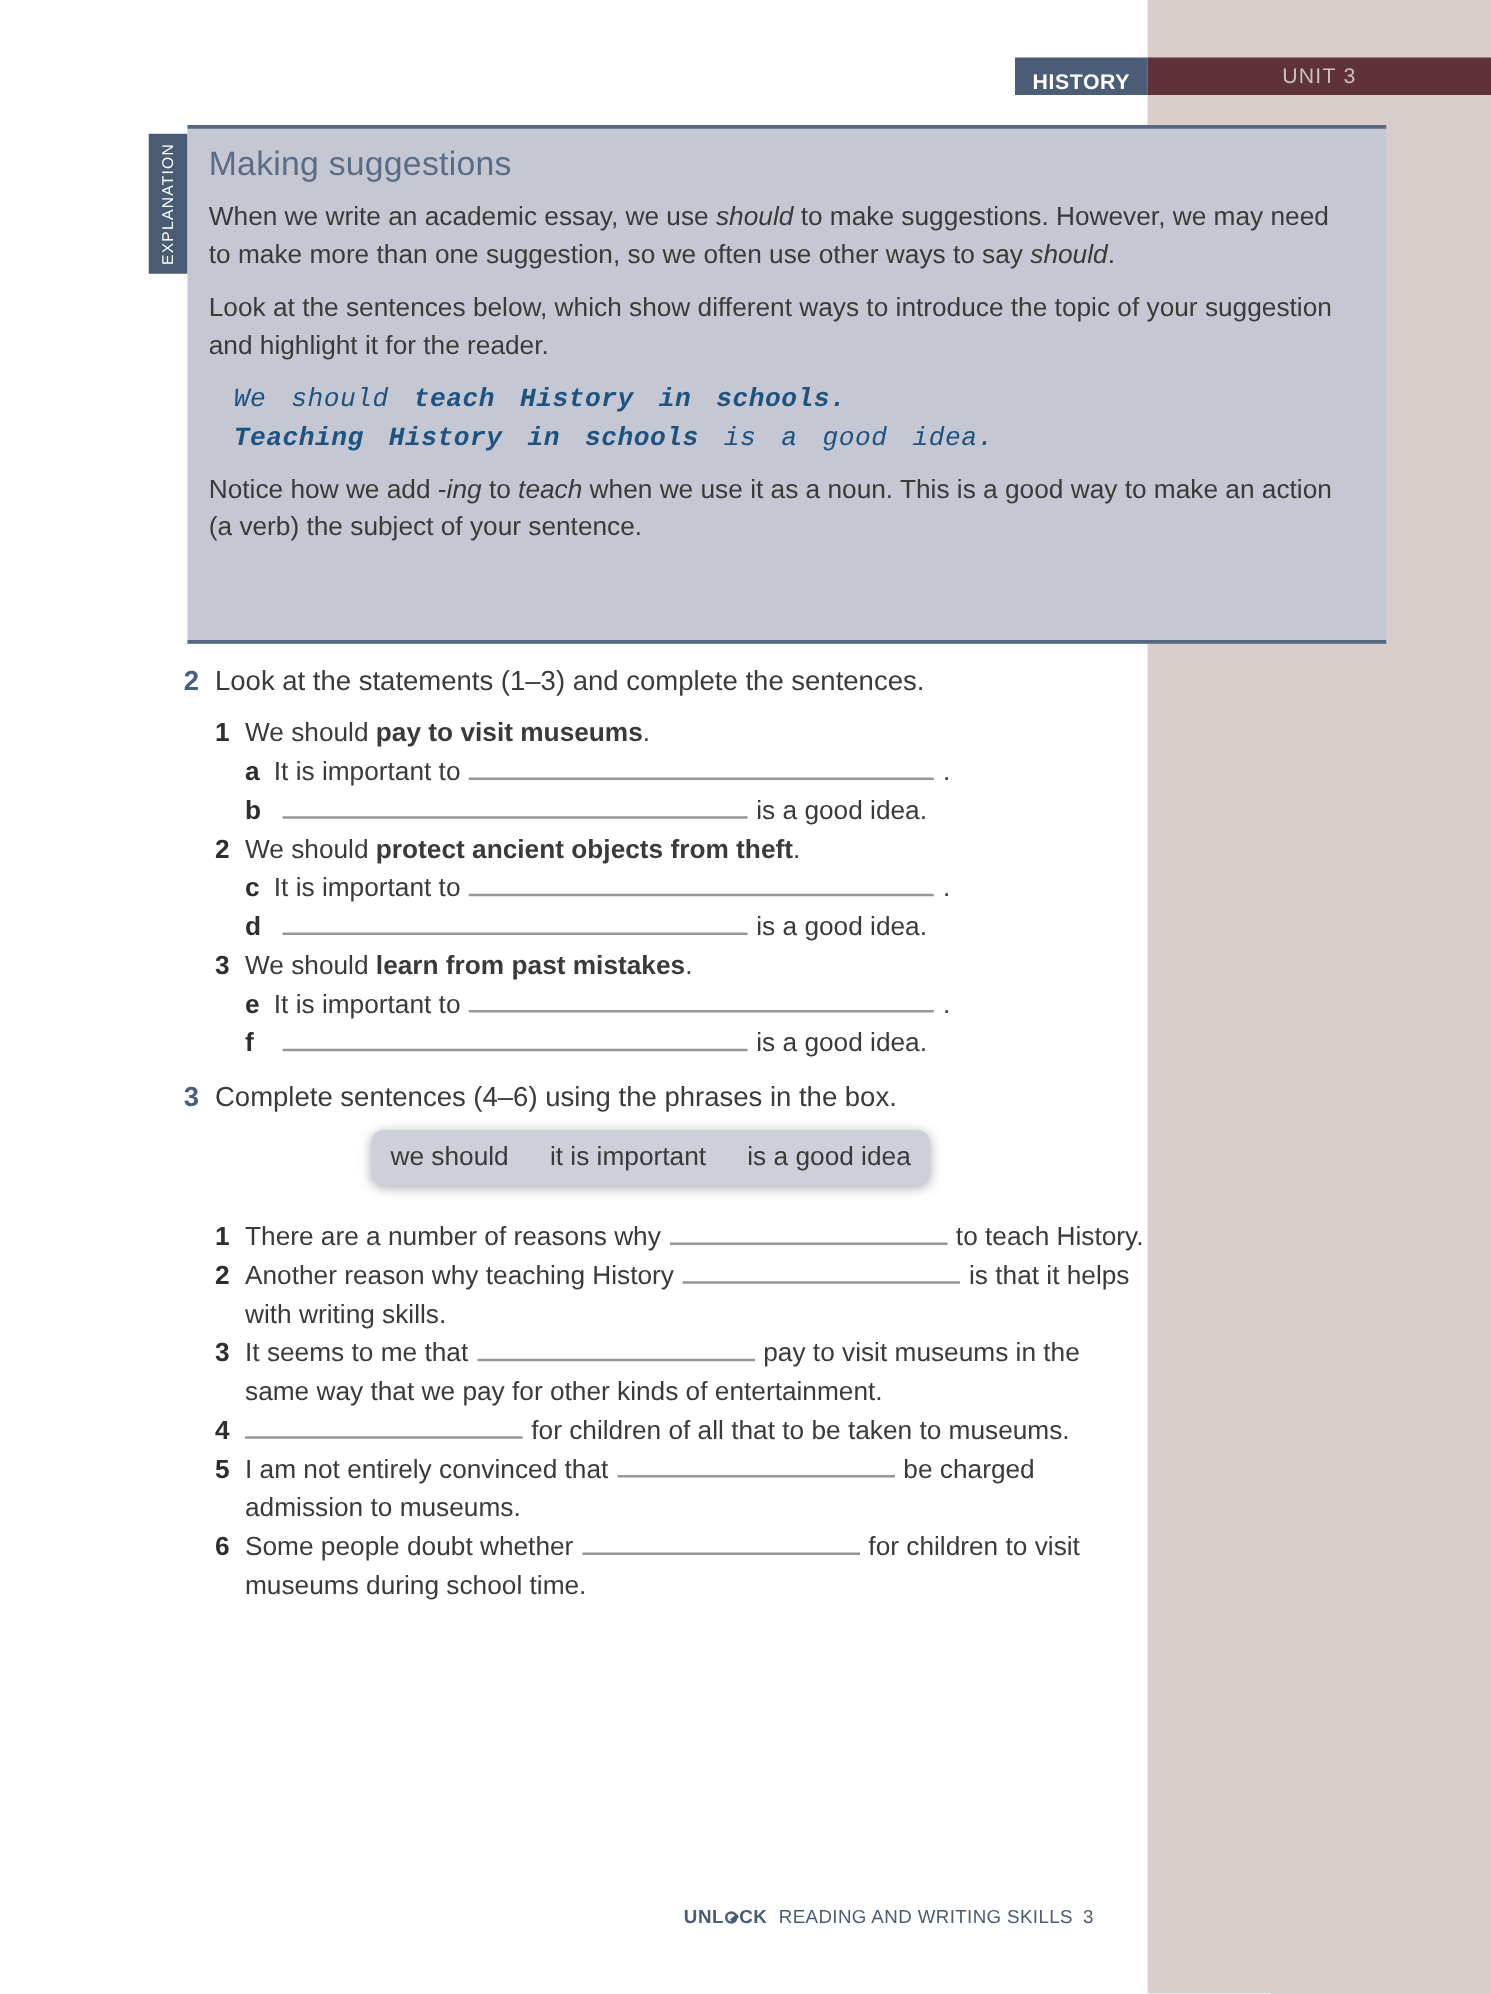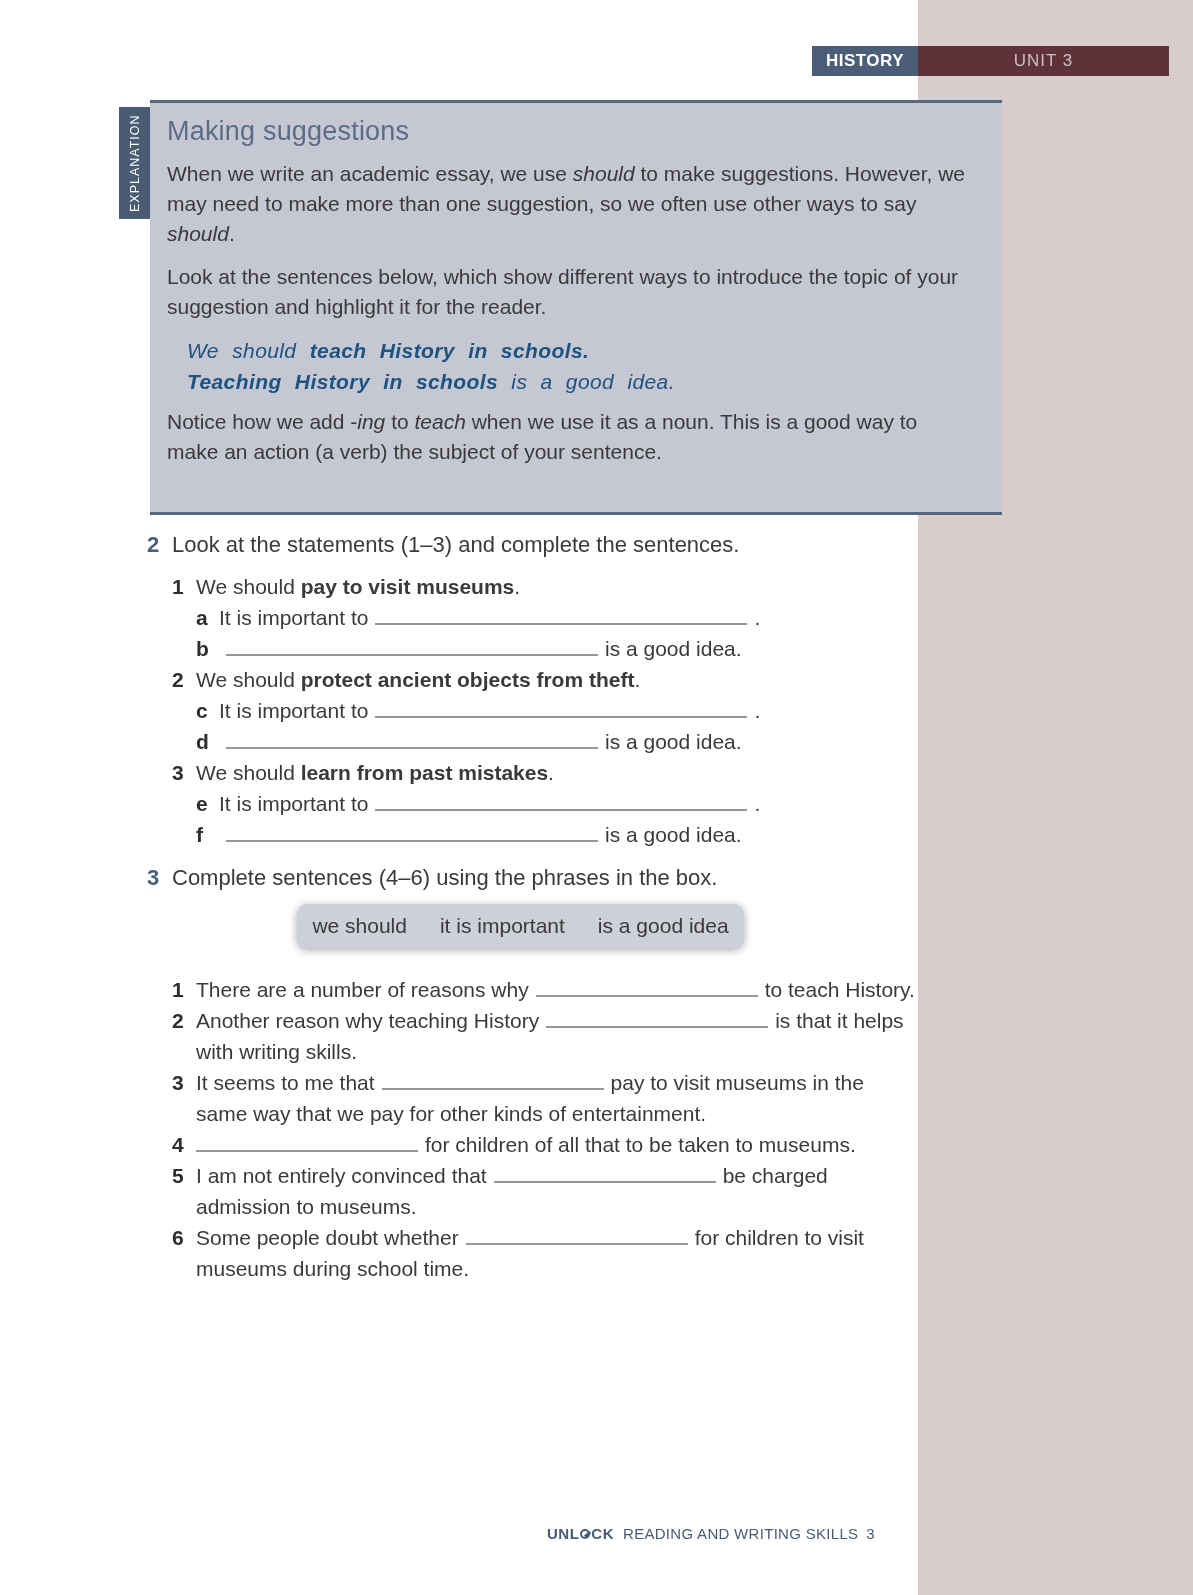--- a/index.html
+++ b/index.html
@@ -8,50 +8,50 @@
   #page {
     position:relative; width:1193px; height:1595px; background:#ffffff; overflow:hidden;
   }
   
   #pink-panel { position:absolute; left:918px; top:0; width:275px; height:1595px; background:#d8cdca; }
 
   
   #history-tab {
     position:absolute; left:812px; top:46px; width:106px; height:30px;
     background:#4c5e77; color:#ffffff; font-size:17px; font-weight:bold;
-    display:flex; align-items:center; justify-content:center; letter-spacing:0.5px;
+    display:flex; align-items:flex-end; justify-content:center; letter-spacing:0.5px;
   }
   #unit-tab {
-    position:absolute; left:918px; top:46px; width:251px; height:30px;
+    position:absolute; left:918px; top:46px; width:275px; height:30px;
     background:#5e3238; color:#cabfc1; font-size:17px;
     display:flex; align-items:center; justify-content:center; letter-spacing:1px;
   }
 
   
   #explanation-tab {
     position:absolute; left:119px; top:107px; width:31px; height:112px;
     background:#4a5c74; color:#ffffff;
     display:flex; align-items:center; justify-content:center;
     writing-mode:vertical-rl; transform:rotate(180deg);
     font-size:12.5px; letter-spacing:1px;
   }
   #explain-box {
-    position:absolute; left:150px; top:100px; width:852px; height:415px;
+    position:absolute; left:150px; top:100px; width:959px; height:415px;
     background:#c5c7d2;
     border-top:3px solid #566880; border-bottom:3px solid #566880;
     padding:13px 30px 18px 17px;
   }
   #explain-box h1 {
     font-size:27px; font-weight:400; color:#5b6d86; margin-bottom:12px; letter-spacing:0.2px;
   }
   #explain-box p { font-size:21px; line-height:30px; margin-bottom:13px; }
   .it { font-style:italic; }
   #examples { margin:2px 0 10px 20px; }
   .script-line {
-    font-family:Liberation Sans, sans-serif; font-style:italic;
+    font-family:Liberation Mono, monospace; font-style:italic;
     color:#1d5381; font-size:21px; line-height:31px;
     letter-spacing:0.4px; word-spacing:7px;
   }
   .script-line b { font-weight:bold; }
 
   
   .exercise { position:absolute; left:147px; width:770px; }
   #exercise2 { top:531px; }
   #exercise3 { top:864px; }
   .ex-header { display:flex; font-size:22px; line-height:28px; margin-bottom:12px; }

